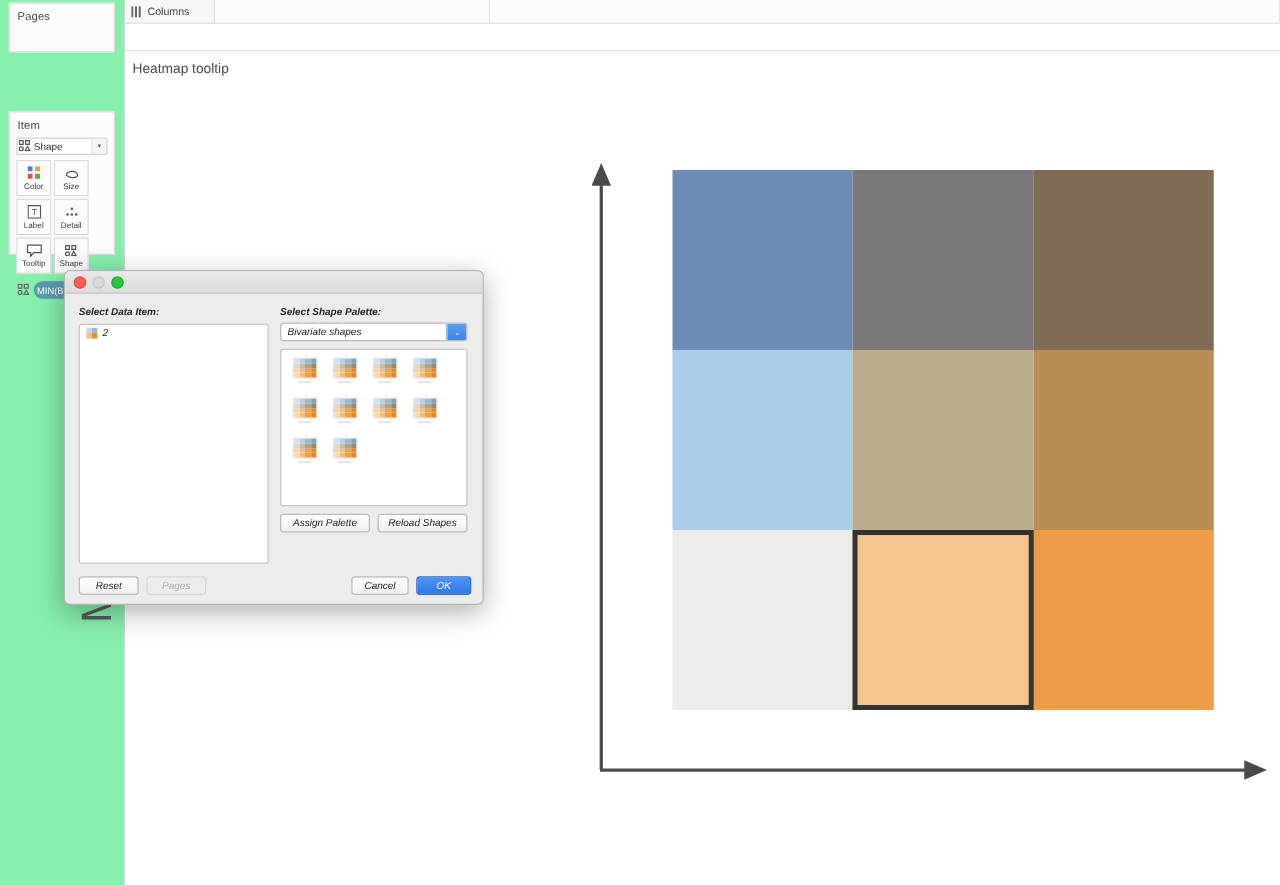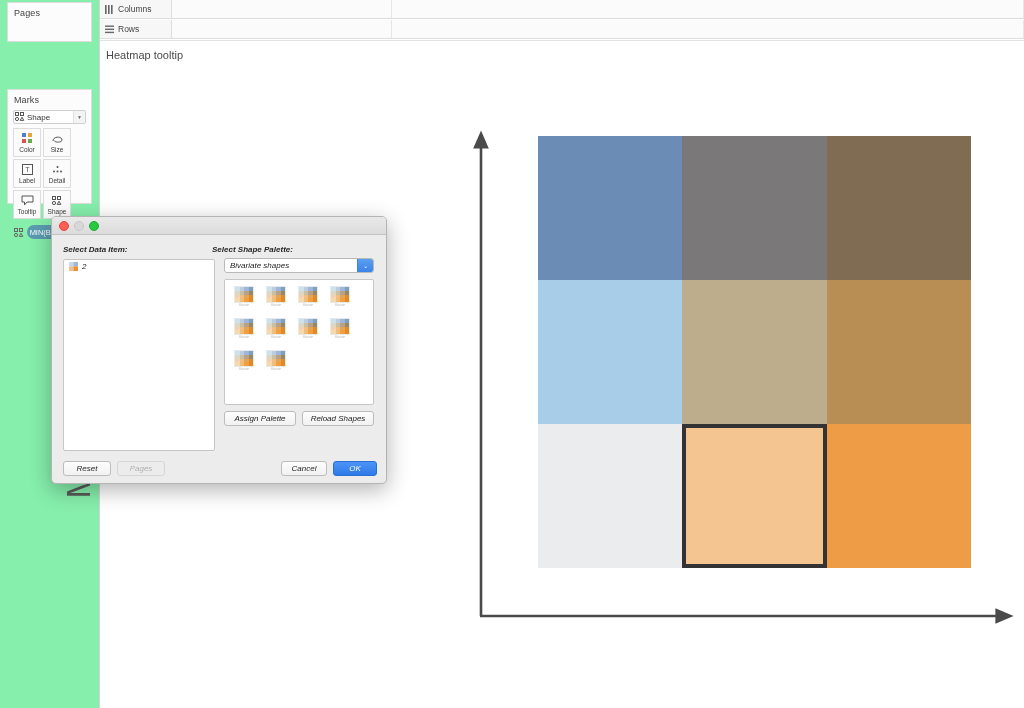--- a/index.html
+++ b/index.html
@@ -206,21 +206,21 @@
   <div class="edge-sliver"></div>
 
   <div class="left-panel">
 
     <div class="lp-card" id="card-pages">
       <div class="lp-title">Pages</div>
     </div>
 
 
     <div class="lp-card" id="card-marks">
-      <div class="lp-title">Marks</div>
+      <div class="lp-title">Item</div>
 
       <div class="mark-select">
         <span class="ms-ico">
           <svg width="11" height="9" viewBox="0 0 11 9">
             <rect x="0.5" y="0.5" width="3" height="3" fill="none" stroke="#555"></rect>
             <rect x="5.5" y="0.5" width="3" height="3" fill="none" stroke="#555"></rect>
             <circle cx="2" cy="7" r="1.6" fill="none" stroke="#555"></circle>
             <polygon points="7,5.2 8.8,8.4 5.2,8.4" fill="none" stroke="#555"></polygon>
           </svg>
         </span>
@@ -319,32 +319,20 @@
         <rect x="0" y="0" width="1.6" height="9" fill="#666"></rect>
         <rect x="3" y="0" width="1.6" height="9" fill="#666"></rect>
         <rect x="6" y="0" width="1.6" height="9" fill="#666"></rect>
       </svg>
       <span>Columns</span>
     </div>
     <div class="shelf-drop wide"></div>
     <div class="shelf-drop"></div>
   </div>
 
-  <div class="shelf" id="shelf-rows">
-    <div class="shelf-label">
-      <svg width="9" height="9" viewBox="0 0 9 9">
-        <rect x="0" y="0.5" width="9" height="1.4" fill="#666"></rect>
-        <rect x="0" y="3.6" width="9" height="1.4" fill="#666"></rect>
-        <rect x="0" y="6.7" width="9" height="1.4" fill="#666"></rect>
-      </svg>
-      <span>Rows</span>
-    </div>
-    <div class="shelf-drop wide"></div>
-    <div class="shelf-drop"></div>
-  </div>
 
   <div class="view">
     <div class="view-title">Heatmap tooltip</div>
   </div>
 
   <div id="heatmap">
       <div class="hm-cell" style="background: rgb(107, 140, 181);"></div>
       <div class="hm-cell" style="background: rgb(123, 120, 121);"></div>
       <div class="hm-cell" style="background: rgb(127, 108, 82);"></div>
       <div class="hm-cell" style="background: rgb(168, 205, 232);"></div>
@@ -386,21 +374,21 @@
             <rect x="0" y="0" width="10" height="10" fill="#e8e8e8"></rect>
             <rect x="0" y="0" width="5" height="5" fill="#c8d8ea"></rect>
             <rect x="5" y="0" width="5" height="5" fill="#9fb8d6"></rect>
             <rect x="0" y="5" width="5" height="5" fill="#f0c089"></rect>
             <rect x="5" y="5" width="5" height="5" fill="#e8913c"></rect>
           </svg>
           <span>2</span>
         </div>
       </div>
 
-      <div class="dlg-lbl" style="left:160px; top:10px;">Select Shape Palette:</div>
+      <div class="dlg-lbl" style="left:172px; top:10px;">Select Shape Palette:</div>
 
       <div id="palette-select">
         <span class="ps-val">Bivariate shapes</span>
         <span class="ps-arr">⌄</span>
       </div>
 
       <div class="listbox" id="shape-grid-box">
         <div id="shape-grid">
             <div class="shape-thumb">
               <div class="st-img">

